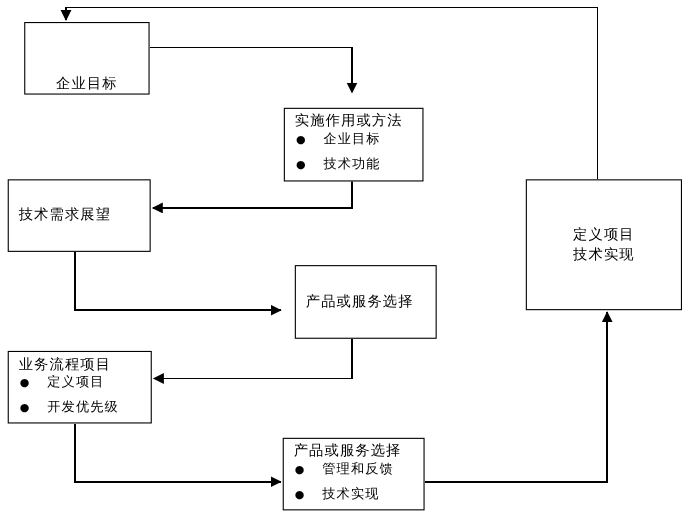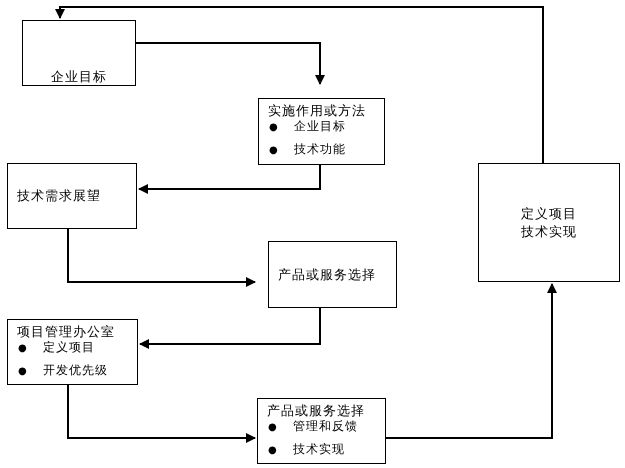--- a/index.html
+++ b/index.html
@@ -129,21 +129,21 @@
 
   <div class="box center-label" id="box-tech">
     <span class="lbl">技术需求展望</span>
   </div>
 
   <div class="box center-label" id="box-product">
     <span class="lbl">产品或服务选择</span>
   </div>
 
   <div class="box list-box" id="box-pmo">
-    <div class="title">项目管理办公室</div>
+    <div class="title">业务流程项目</div>
     <ul>
       <li>
         <span class="blt">●</span>
         <span>定义项目</span>
       </li>
       <li>
         <span class="blt">●</span>
         <span>开发优先级</span>
       </li>
     </ul>

